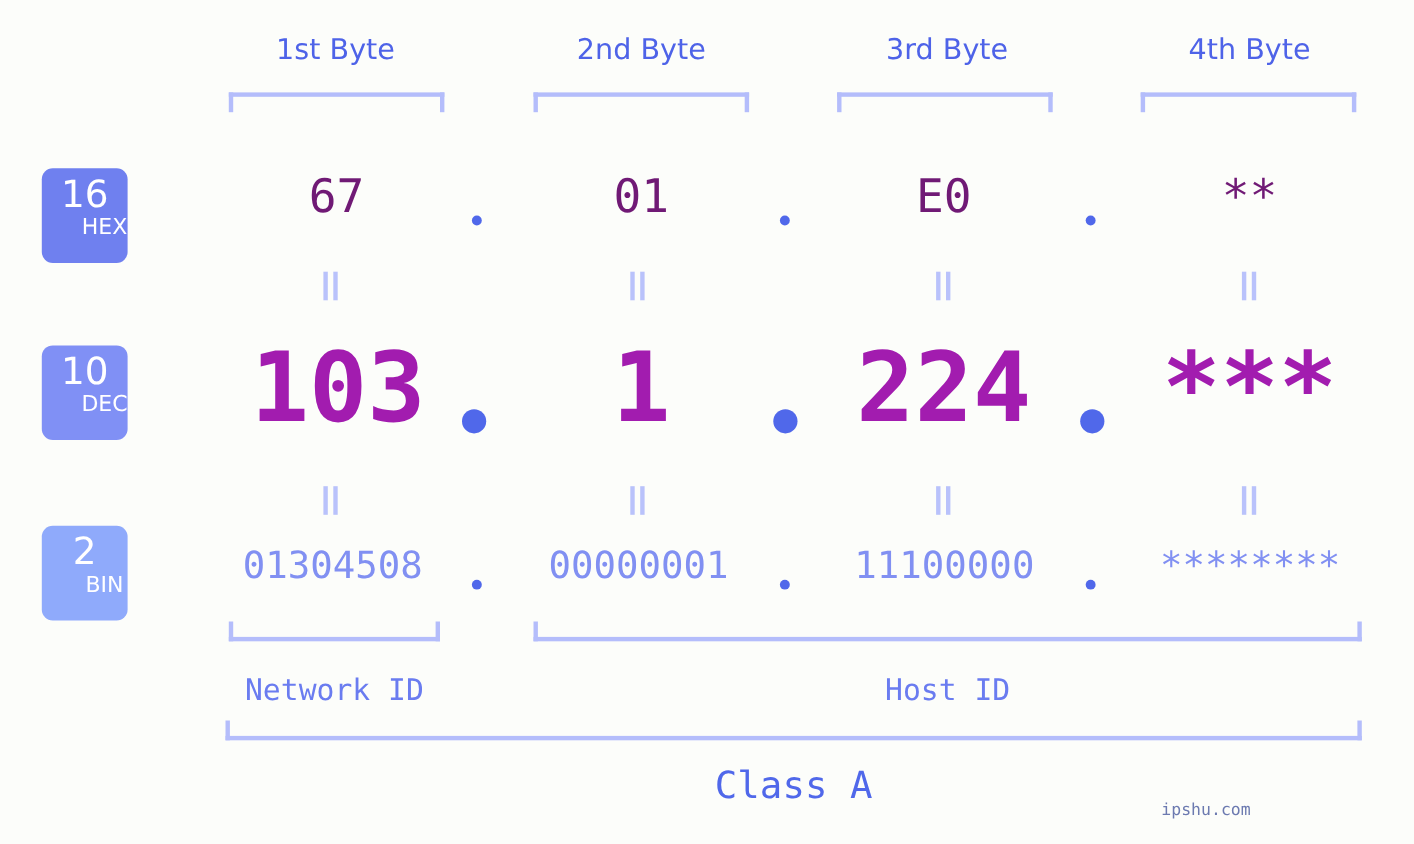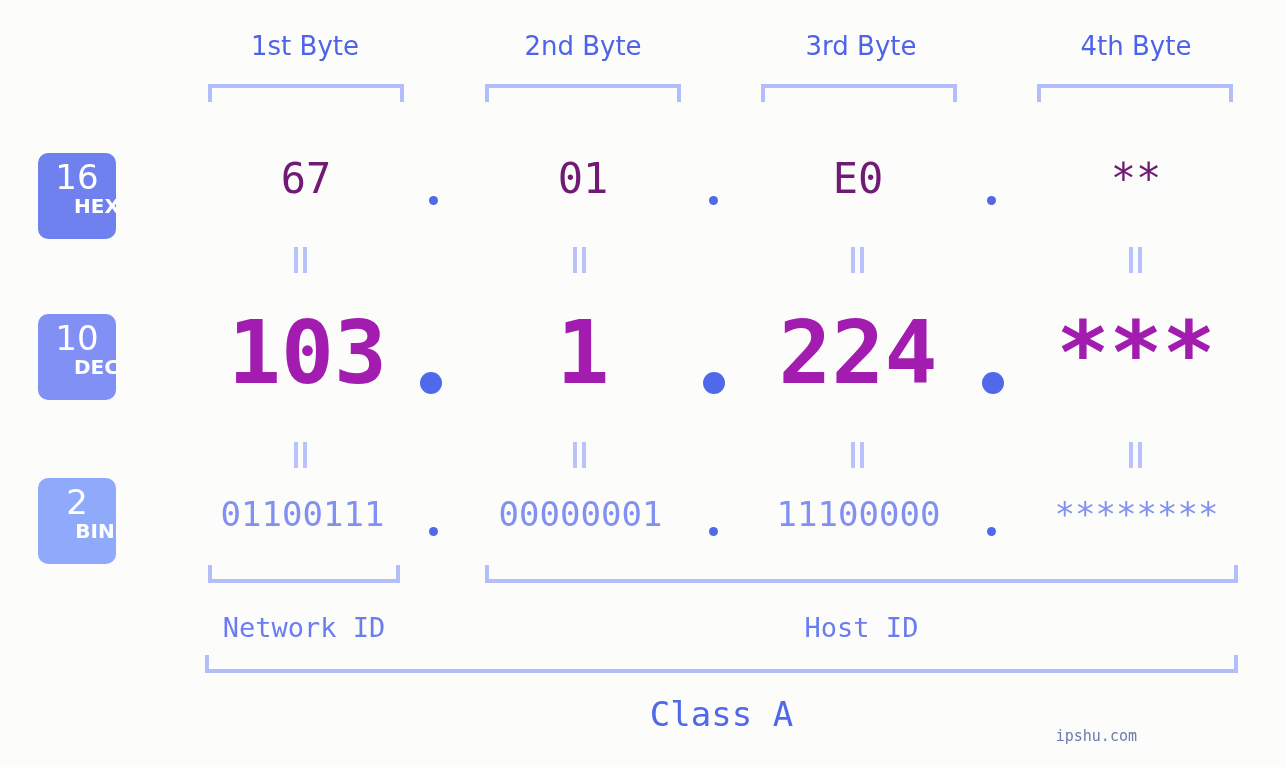--- a/index.html
+++ b/index.html
@@ -65,21 +65,21 @@
   .badge .num {
     display: block;
     font-size: 34px;
     line-height: 36px;
     font-weight: 400;
   }
   .badge .abbr {
     display: block;
     font-size: 20px;
     line-height: 22px;
-    font-weight: 700;
+    font-weight: 400;
     padding-left: 36px;
   }
 
   
   .cell {
     position: absolute;
     text-align: center;
     white-space: nowrap;
     color: #7e8ef4;
     font-family: "DejaVu Sans Mono", monospace;
@@ -232,21 +232,21 @@
   <div class="eq" style="left:851px; top:442px;">
       <i></i>
       <i></i>
     </div>
   <div class="eq" style="left:1129px; top:442px;">
       <i></i>
       <i></i>
     </div>
 
   <div class="binrow">
-    <div class="cell" style="left:200px; width:205px;">01100111</div>
+    <div class="cell" style="left:200px; width:205px;">01304508</div>
     <div class="dot dot-sm" style="left:429px; top:527px;"></div>
     <div class="cell" style="left:478px; width:205px;">00000001</div>
     <div class="dot dot-sm" style="left:709px; top:527px;"></div>
     <div class="cell" style="left:756px; width:205px;">11100000</div>
     <div class="dot dot-sm" style="left:987px; top:527px;"></div>
     <div class="cell" style="left:1034px; width:205px;">********</div>
   </div>
 
   <div class="bracket-up" style="left:208px; top:565px; width:192px;"></div>
   <div class="bracket-up" style="left:485px; top:565px; width:753px;"></div>

